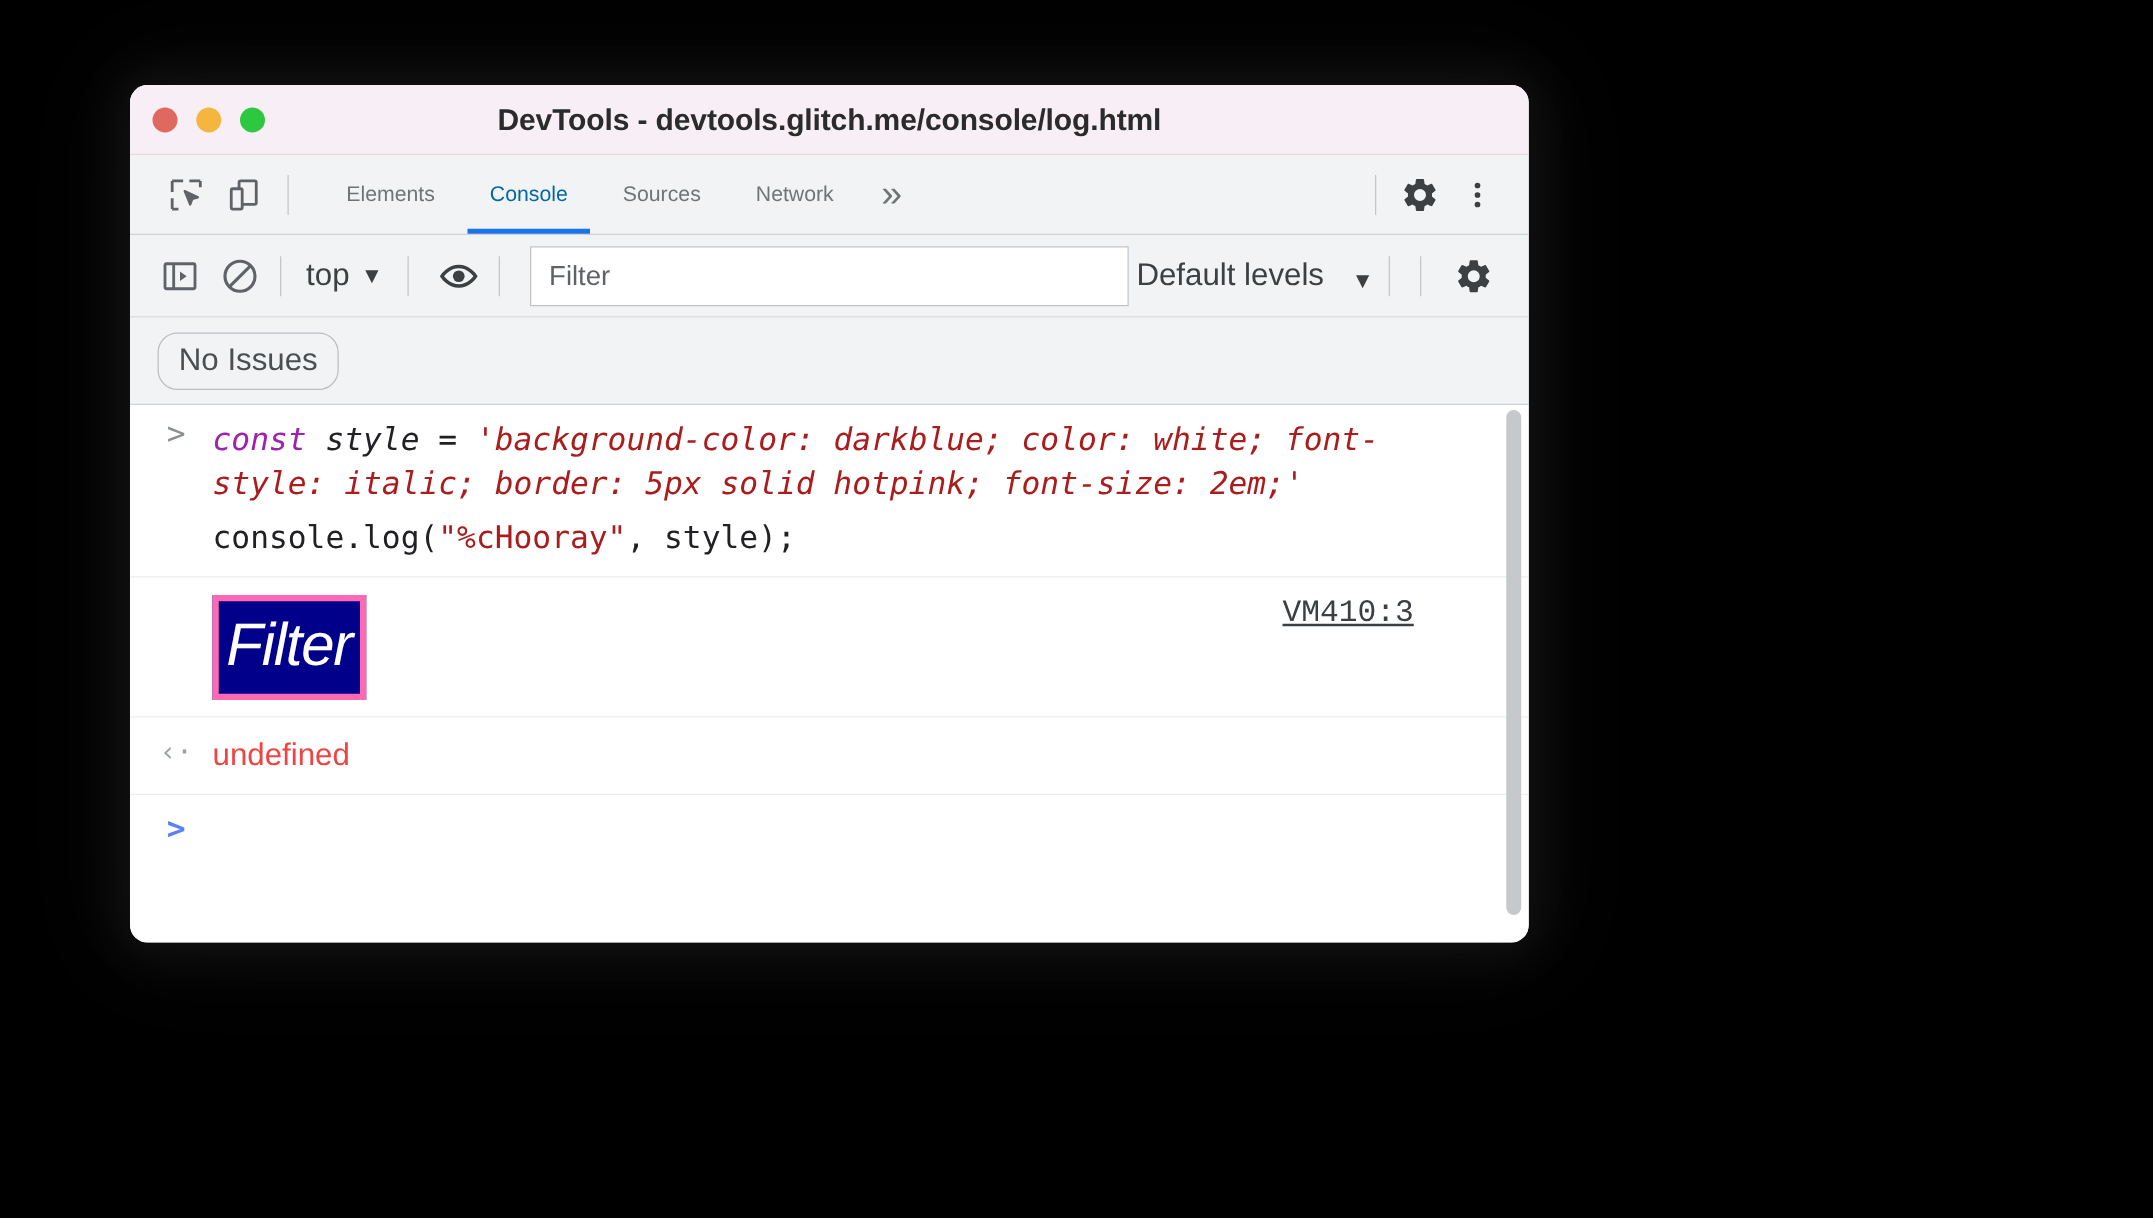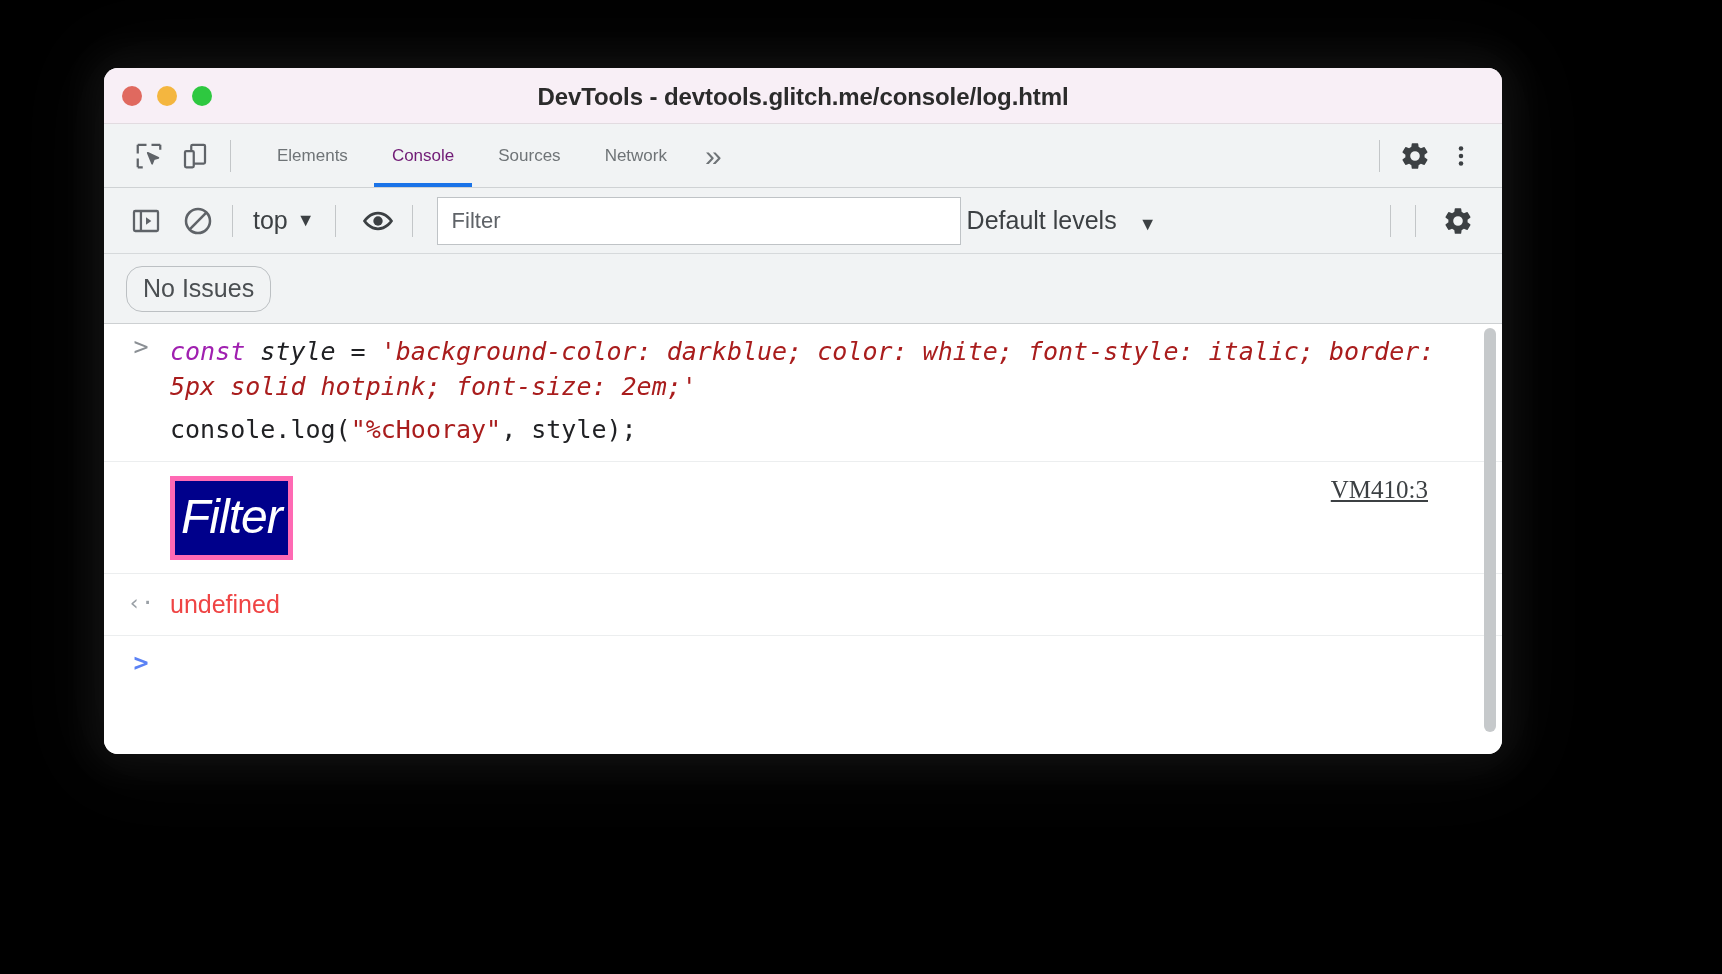--- a/index.html
+++ b/index.html
@@ -12,21 +12,21 @@
   #root {
     position: relative;
     width: 1722px; height: 974px;
     background: #000;
   }
 
   
   #window {
     position: absolute;
     left: 104px; top: 68px;
-    width: 1398px; height: 686px;
+    width: 1119px; height: 686px;
     border-radius: 14px;
     background: #ffffff;
     overflow: hidden;
     box-shadow: 0 0 42px 14px rgba(255,255,255,0.06),
                 0 0 90px 30px rgba(120,120,120,0.05);
   }
 
   
   #titlebar {
     position: relative;
@@ -61,21 +61,21 @@
   }
   .tb-icon:first-child { margin-left: 22px; }
   .vsep { width: 1px; height: 32px; background: #c3c6c8; margin: 0 12px; }
   .tabs { display: flex; align-items: stretch; height: 100%; margin-left: 12px; }
   .tab {
     display: flex; align-items: center; justify-content: center;
     padding: 0 22px; height: 100%;
     font-size: 17px; color: #6f7477;
     position: relative; white-space: nowrap;
   }
-  .tab.active { color: #701a75; }
+  .tab.active { color: #0369a1; }
   .tab.active::after {
     content: ""; position: absolute;
     left: 4px; right: 4px; bottom: 0; height: 4px;
     background: #1a73e8;
   }
   .tab.more { font-size: 30px; padding: 0 16px; color: #6f7477; }
   .tb-right { margin-left: auto; display: flex; align-items: center; padding-right: 18px; }
 
   
   #filterbar {
@@ -178,22 +178,22 @@
     color: #ffffff;
     font-style: italic;
     font-size: 48px;
     line-height: 1.0;
     padding: 12px 6px 14px 6px;
     font-family: "Liberation Sans", sans-serif;
     font-weight: normal;
     letter-spacing: -1px;
   }
   #vm-link {
-    position: absolute; right: 74px; top: 14px;
-    font-family: Liberation Serif, serif;
+    position: absolute; right: 92px; top: 14px;
+    font-family: Liberation Mono, monospace;
     font-size: 25px;
     color: #3c4043;
     text-decoration: underline;
   }
   #row-undefined {
     position: relative;
     height: 62px;
     display: flex; align-items: center;
     border-bottom: 1px solid #eceeef;
   }

